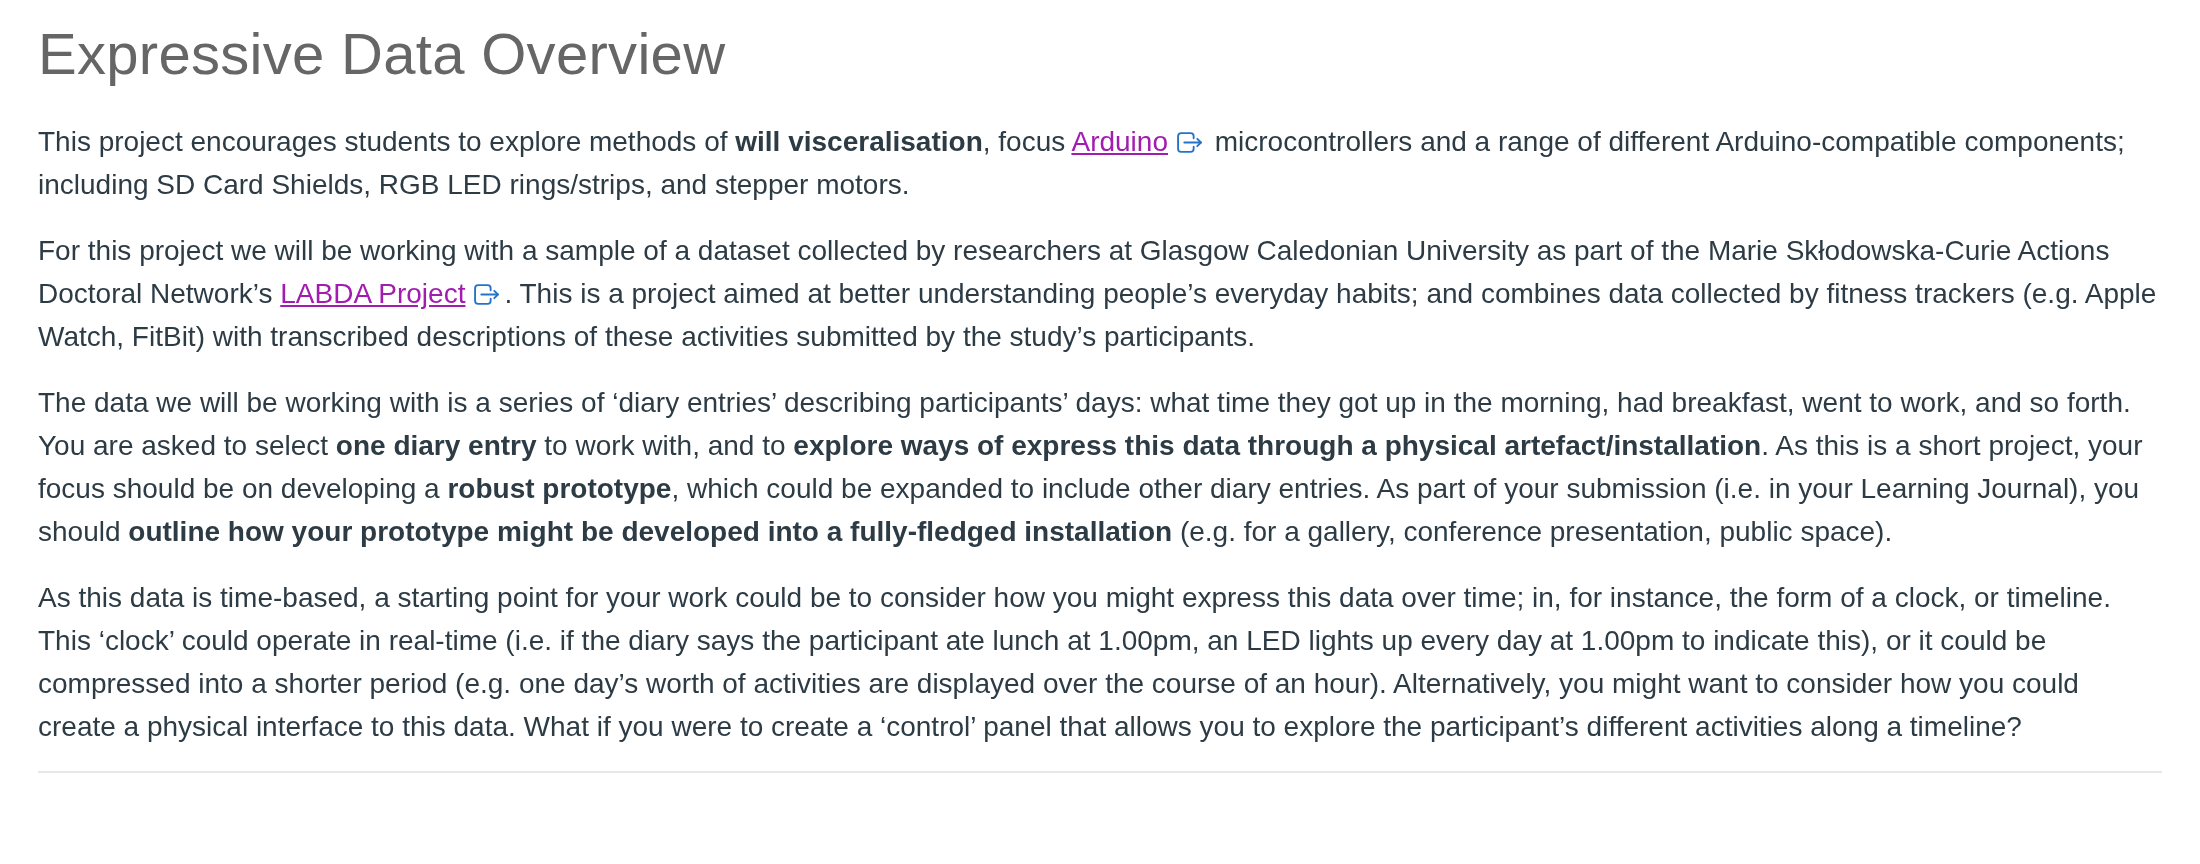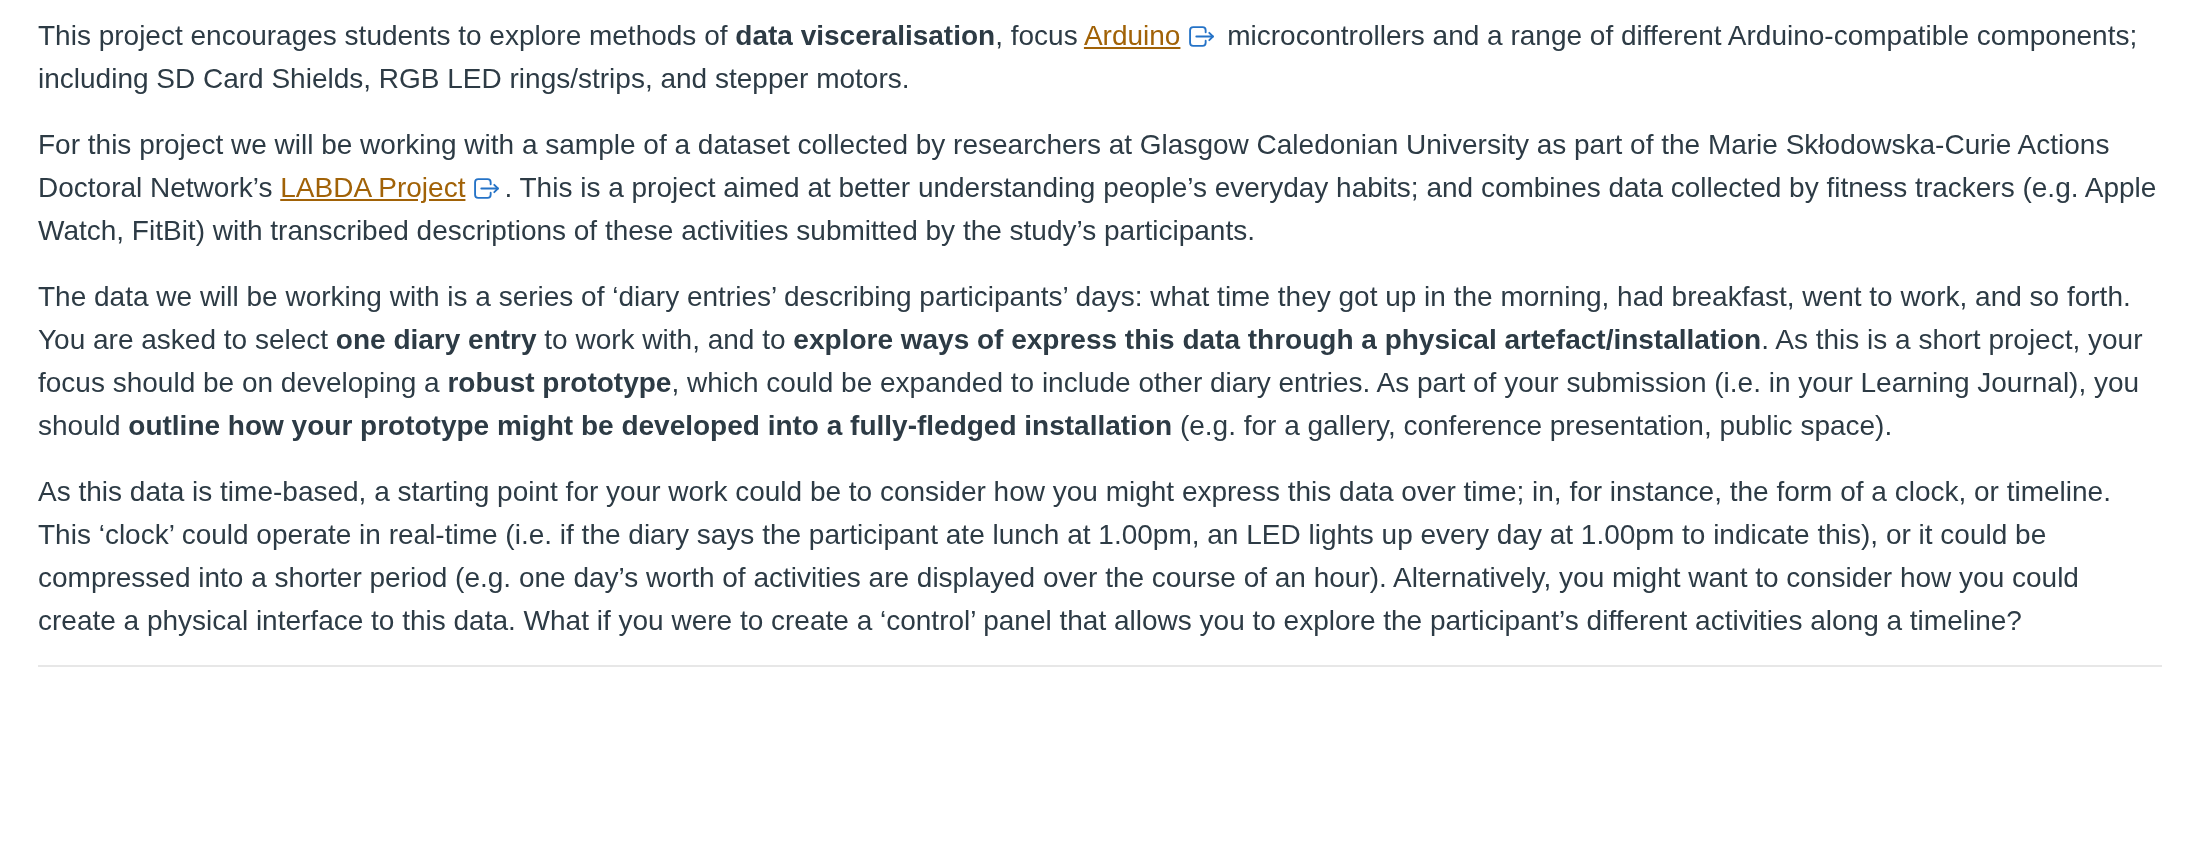--- a/index.html
+++ b/index.html
@@ -26,21 +26,21 @@
     letter-spacing: 0.3px;
   }
   p.body-paragraph {
     font-size: 28px;
     line-height: 43px;
     margin: 0 0 23px 0;
     max-width: 2124px;
   }
   .bold-run { font-weight: 700; }
   a.doc-link {
-    color: #a16207;
+    color: #a21caf;
     text-decoration: underline;
     cursor: pointer;
   }
   .ext-icon {
     display: inline-block;
     vertical-align: -4px;
     margin: 0 4px 0 8px;
     line-height: 0;
   }
   .ext-icon svg { display: inline-block; }
@@ -49,22 +49,23 @@
     border-top: 2px solid #E7E7E7;
     margin: 14px 0 0 0;
     width: 2124px;
   }
 </style>
 </head>
 <body>
 
 <div class="page-content">
 
+  <h1 class="page-title">Expressive Data Overview</h1>
 
-  <p class="body-paragraph"><span>This project encourages students to explore methods of </span><span class="bold-run">data visceralisation</span><span>, focus </span><a class="doc-link" href="#">Arduino</a><span class="ext-icon"><svg width="27" height="25" viewBox="0 0 26 24" fill="none" stroke="#2573C7" stroke-width="1.8" stroke-linecap="round" stroke-linejoin="round">
+  <p class="body-paragraph"><span>This project encourages students to explore methods of </span><span class="bold-run">will visceralisation</span><span>, focus </span><a class="doc-link" href="#">Arduino</a><span class="ext-icon"><svg width="27" height="25" viewBox="0 0 26 24" fill="none" stroke="#2573C7" stroke-width="1.8" stroke-linecap="round" stroke-linejoin="round">
           <path d="M17 8 V6 Q17 3 14 3 H5 Q2 3 2 6 V18 Q2 21 5 21 H14 Q17 21 17 18 V16"></path>
           <path d="M8 12 H24"></path>
           <path d="M20.5 8.5 L24 12 L20.5 15.5"></path>
         </svg></span><span> microcontrollers and a range of different Arduino-compatible components; including SD Card Shields, RGB LED rings/strips, and stepper motors.</span></p>
 
   <p class="body-paragraph"><span>For this project we will be working with a sample of a dataset collected by researchers at Glasgow Caledonian University as part of the Marie Skłodowska-Curie Actions Doctoral Network’s </span><a class="doc-link" href="#">LABDA Project</a><span class="ext-icon"><svg width="27" height="25" viewBox="0 0 26 24" fill="none" stroke="#2573C7" stroke-width="1.8" stroke-linecap="round" stroke-linejoin="round">
           <path d="M17 8 V6 Q17 3 14 3 H5 Q2 3 2 6 V18 Q2 21 5 21 H14 Q17 21 17 18 V16"></path>
           <path d="M8 12 H24"></path>
           <path d="M20.5 8.5 L24 12 L20.5 15.5"></path>
         </svg></span><span>. This is a project aimed at better understanding people’s everyday habits; and combines data collected by fitness trackers (e.g. Apple Watch, FitBit) with transcribed descriptions of these activities submitted by the study’s participants.</span></p>

